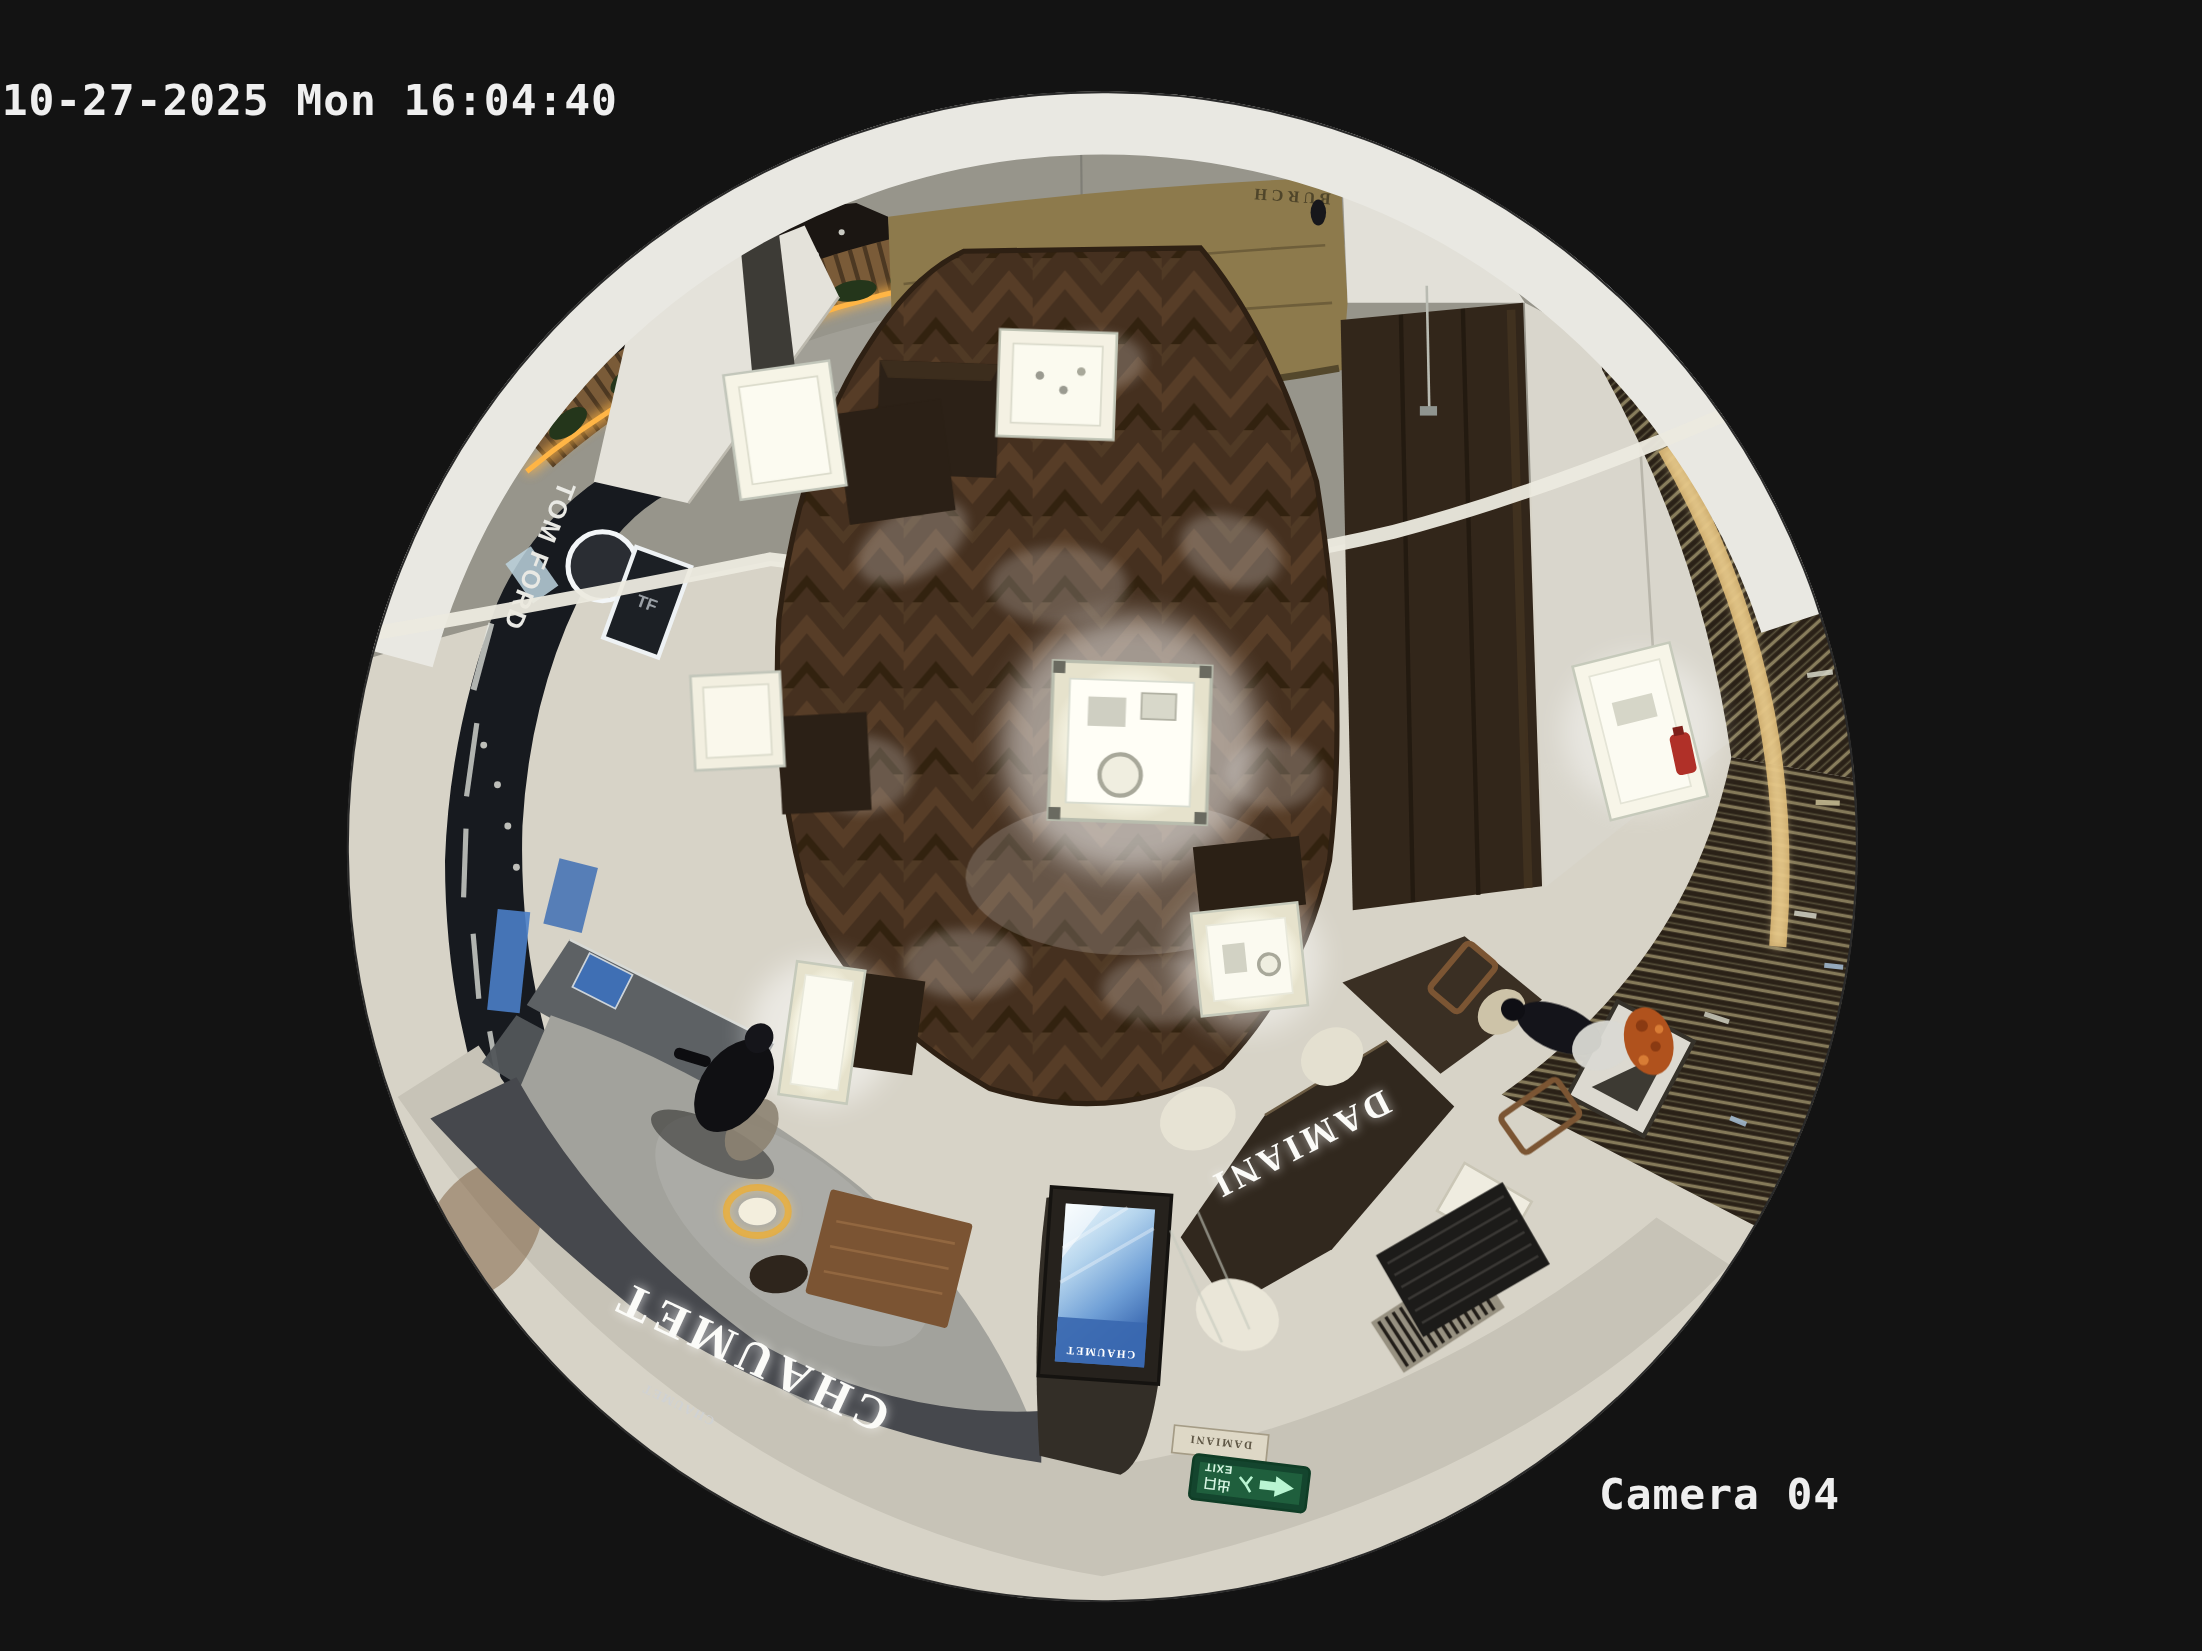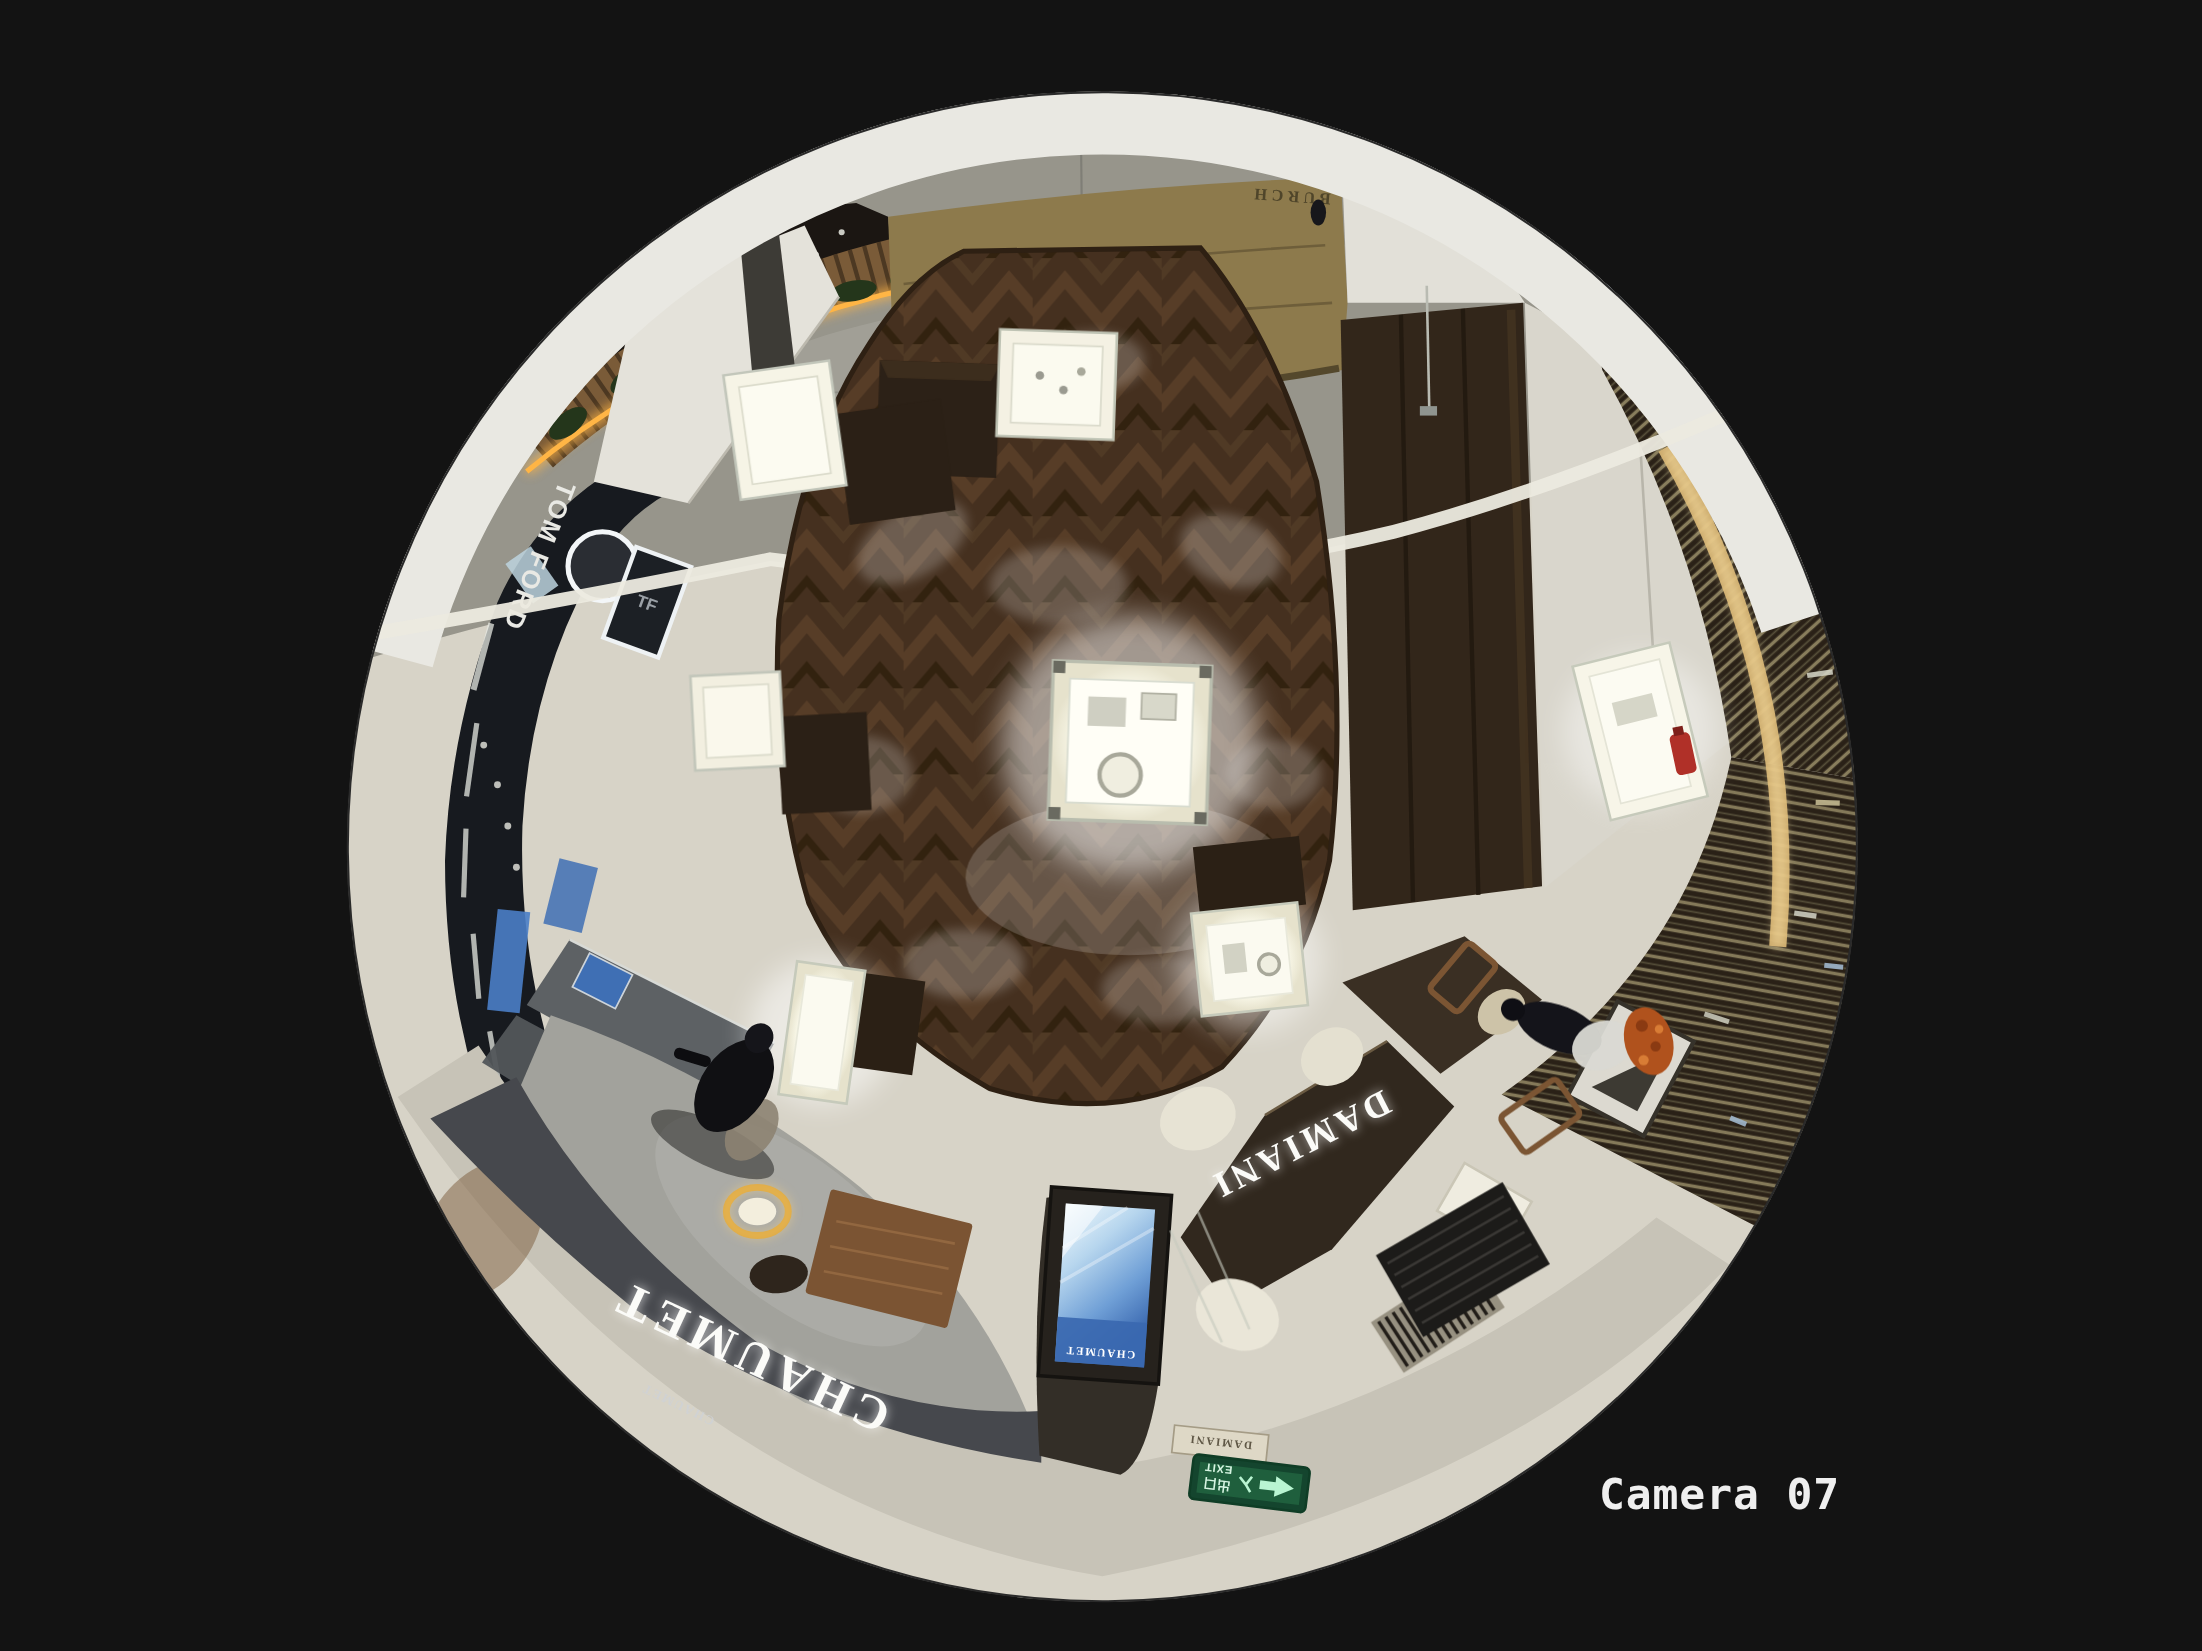--- a/index.html
+++ b/index.html
@@ -427,15 +427,16 @@
 
   <g transform="translate(1956,876) rotate(-12)">
     <rect x="-12" y="-24" width="24" height="48" rx="6" fill="#b03028"></rect>
     <rect x="-6" y="-32" width="12" height="10" fill="#7e1f1a"></rect>
   </g>
 </g>
 
 <circle cx="1281" cy="984" r="877" fill="none" stroke="#2a2a2a" stroke-width="2.5"></circle>
 </svg>
 
-<div class="osd" id="osd-cam">Camera 07</div>
+<div class="osd" id="osd-ts">10-27-2025 Mon 16:04:40</div>
+<div class="osd" id="osd-cam">Camera 04</div>
 </div>
 
 
 </body></html>

